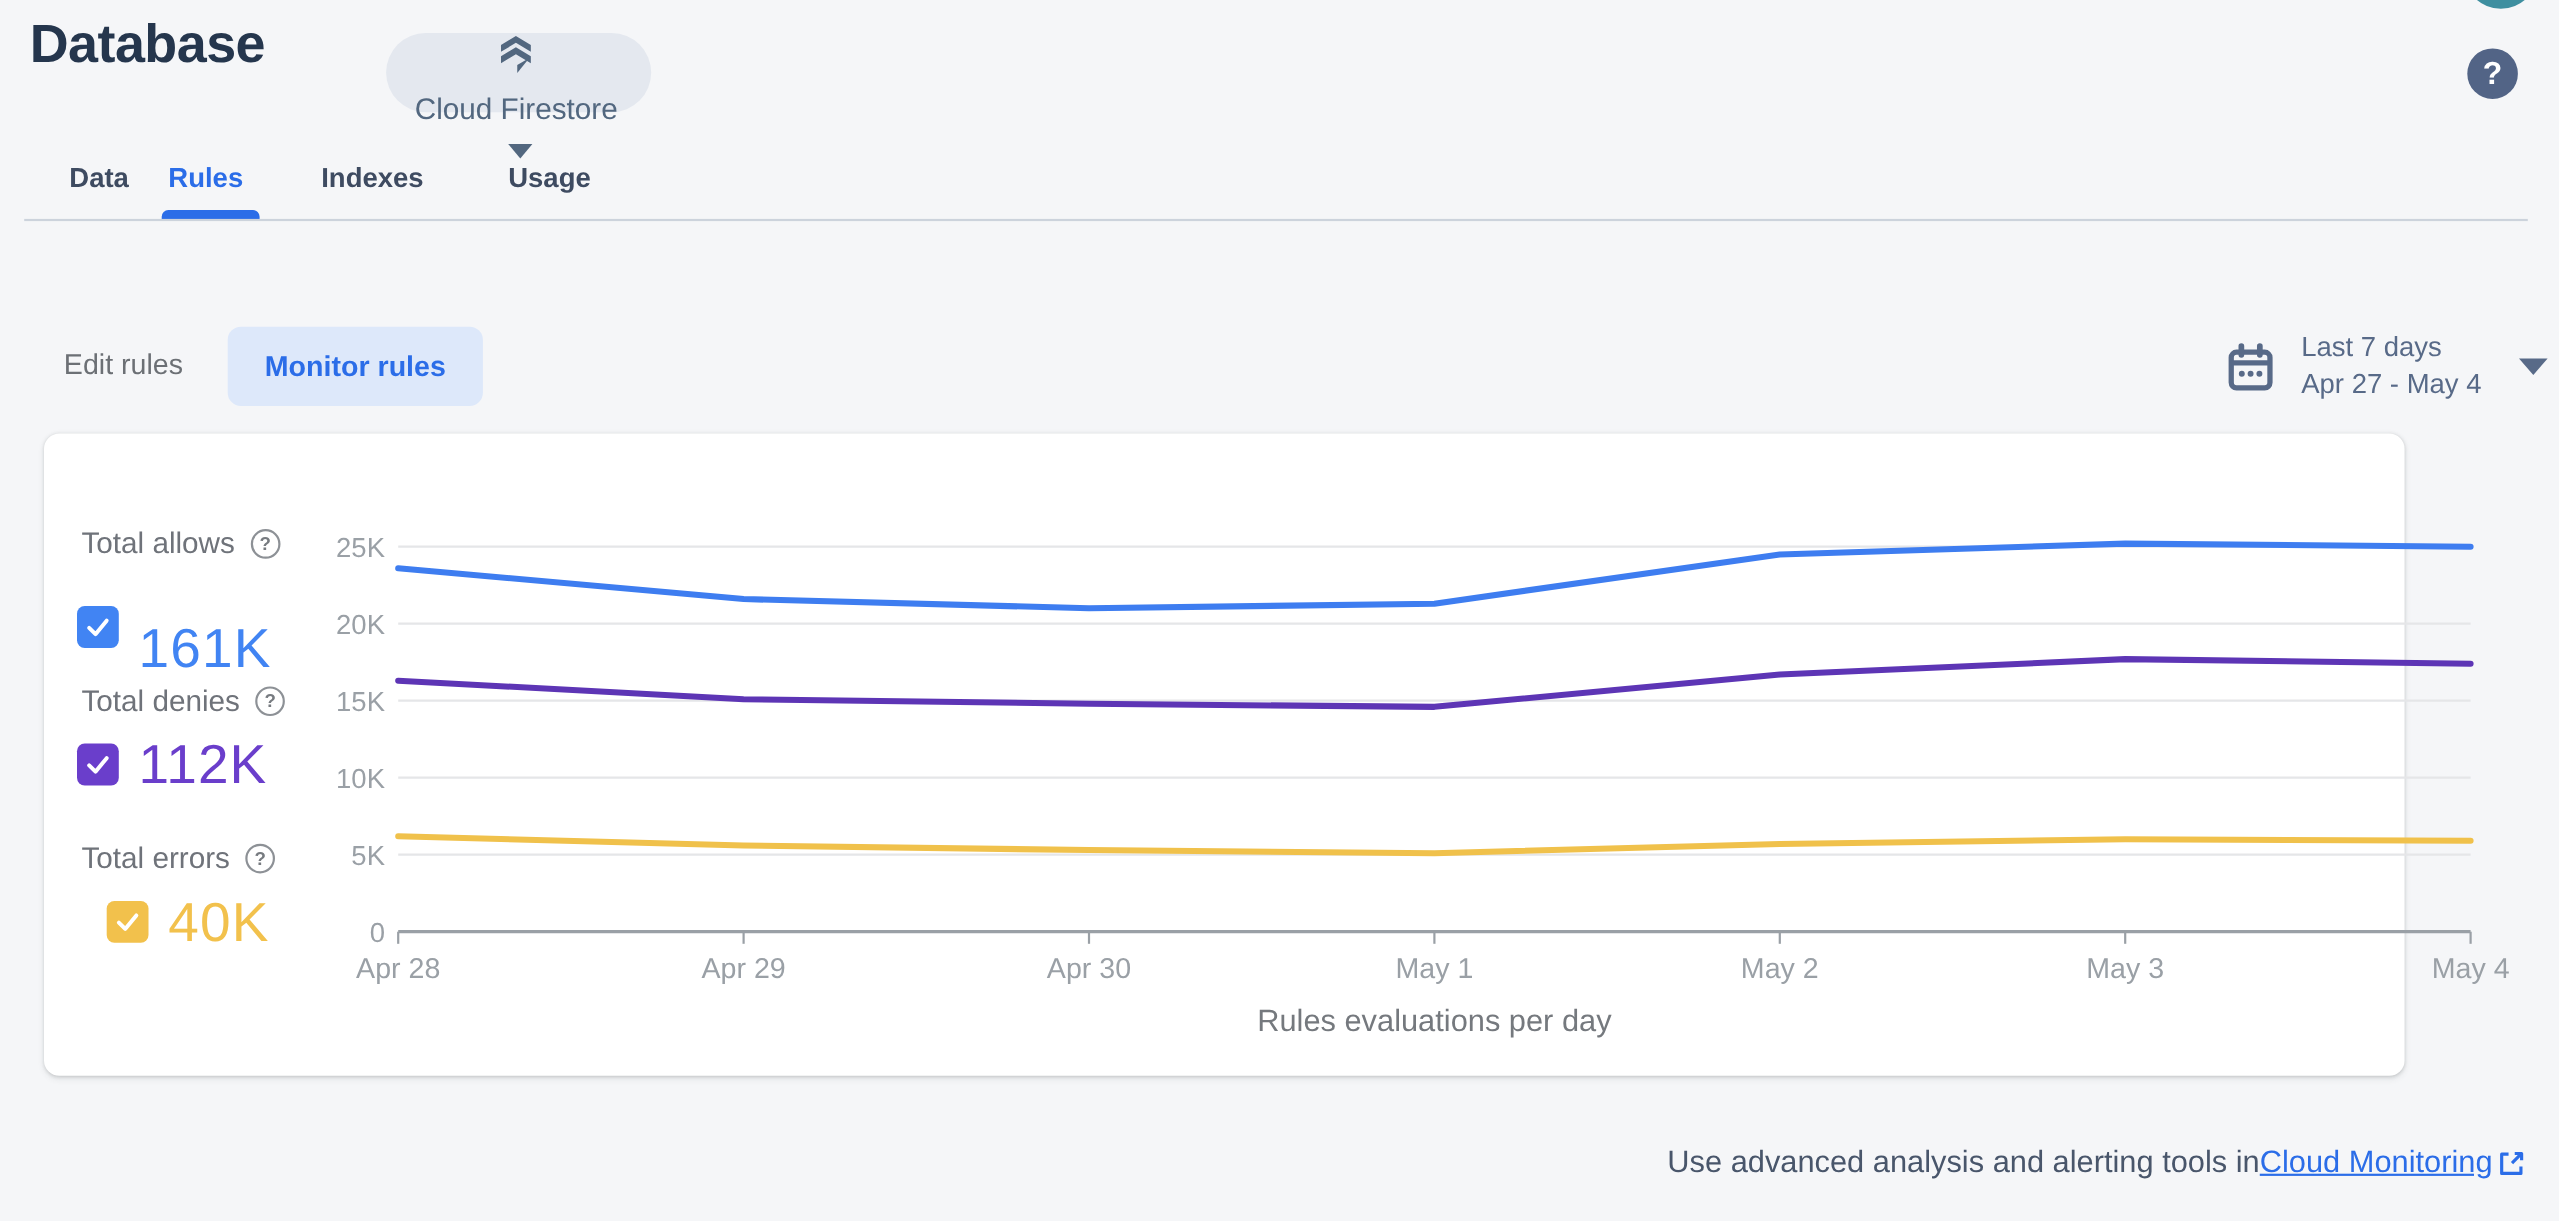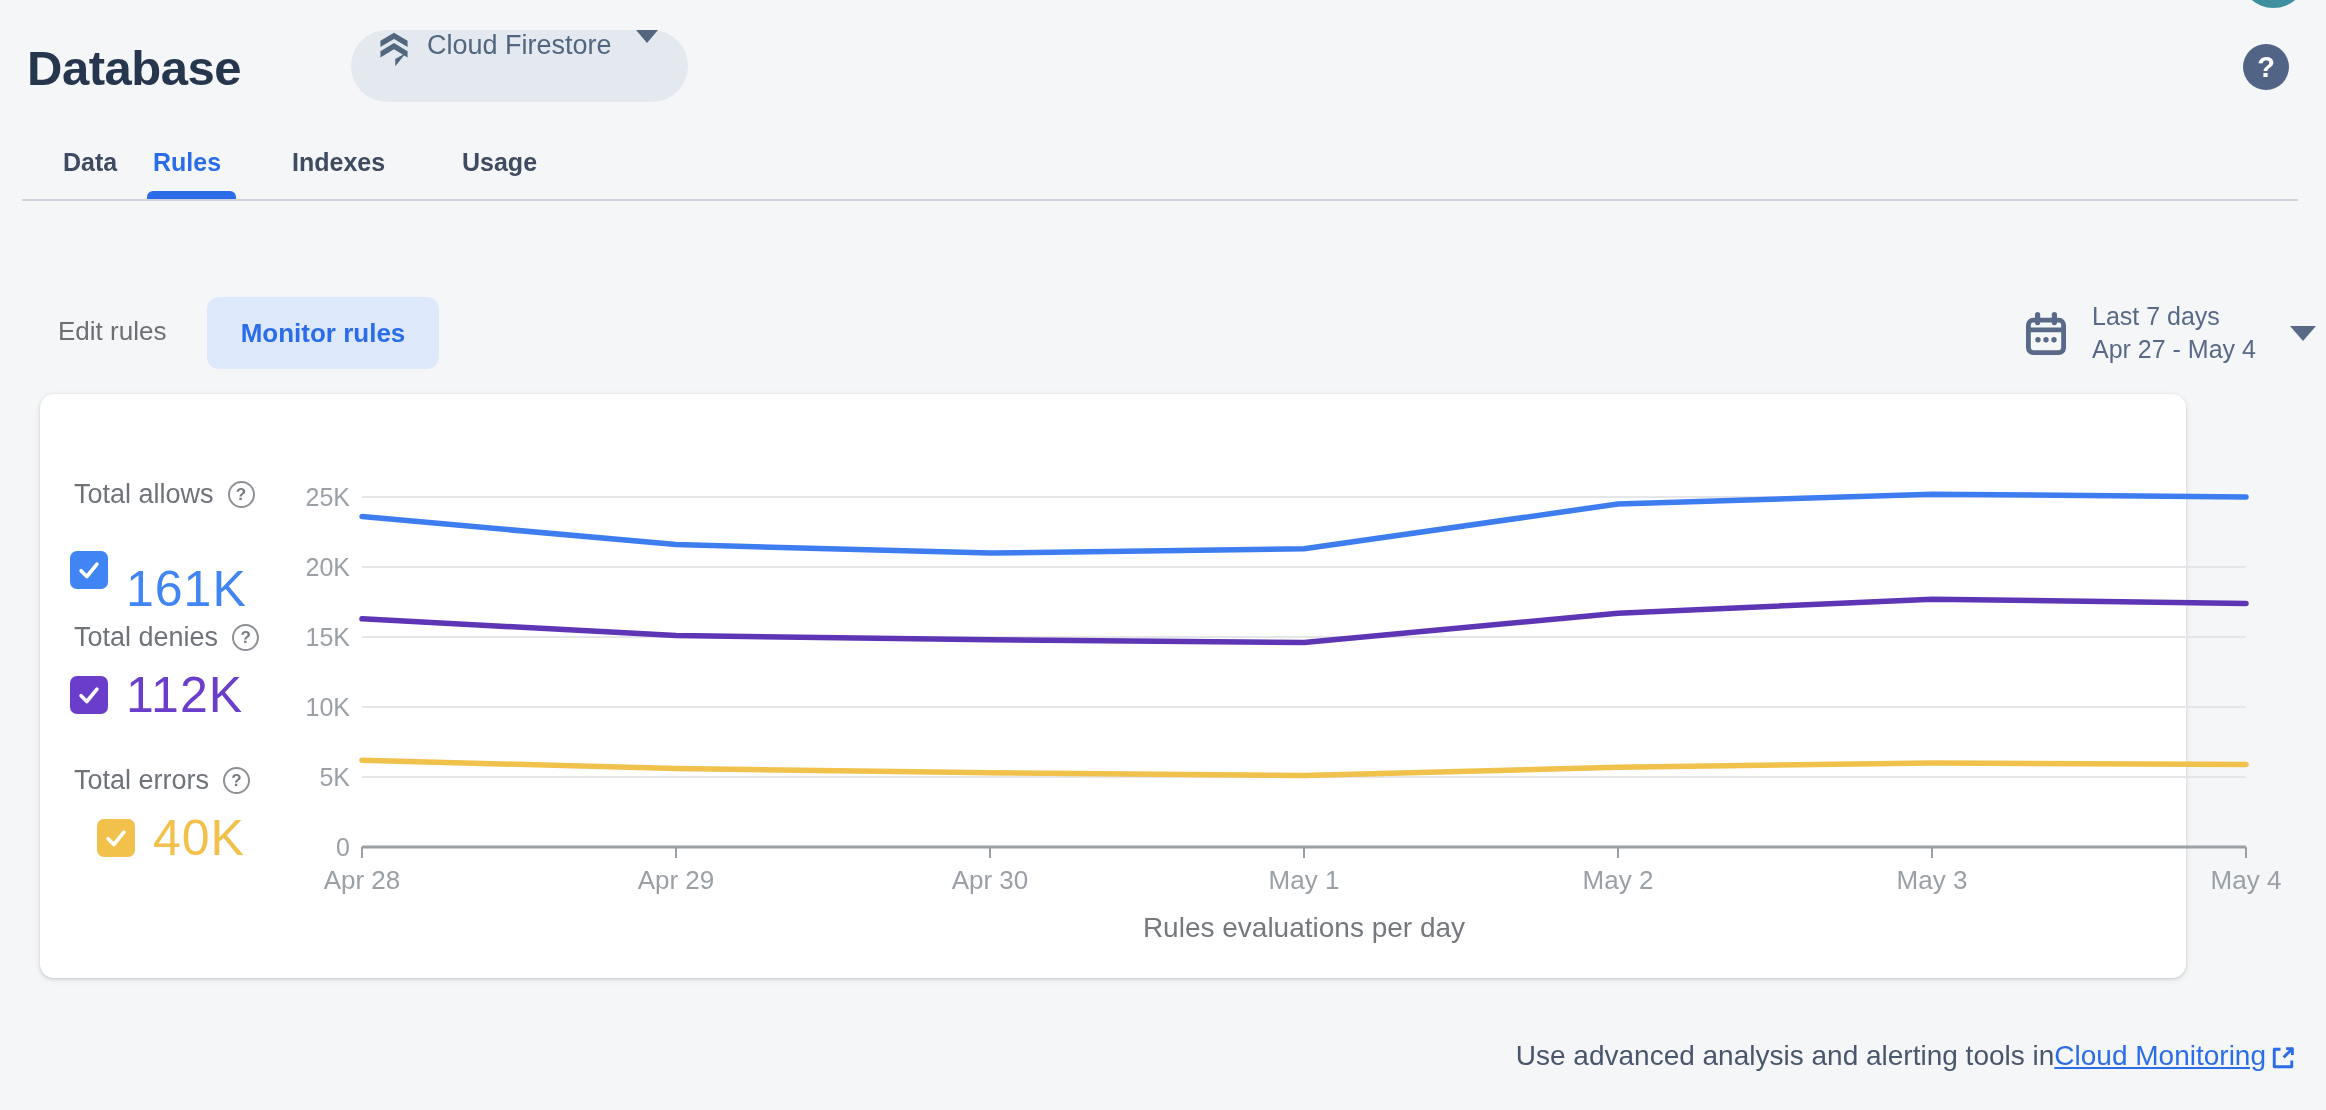--- a/index.html
+++ b/index.html
@@ -6,24 +6,24 @@
   html,body { width:2326px; height:1110px; }
   body {
     font-family:"Liberation Sans","DejaVu Sans",sans-serif;
     background:#f5f6f8; position:relative; overflow:hidden;
     -webkit-font-smoothing:antialiased;
   }
   .abs { position:absolute; }
 
   
   .avatar { left:2240px; top:-59px; width:67px; height:67px; border-radius:50%; background:#3e8fa0; }
-  .page-title { left:27px; top:12px; font-size:49px; font-weight:700; color:#25364d; letter-spacing:-0.5px;margin-top:28px; }
+  .page-title { left:27px; top:12px; font-size:49px; font-weight:700; color:#25364d; letter-spacing:-0.5px; }
   .db-pill {
     left:351px; top:30px; height:72px; border-radius:36px; background:#e4e8ef;
-    display:flex; align-items:flex-start; padding:0 30px 0 26px; gap:16px; cursor:pointer;
+    display:flex; align-items:center; padding:0 30px 0 26px; gap:16px; cursor:pointer;flex-direction:column;
   }
   .db-pill .label { font-size:27px; font-weight:500; color:#52677f; }
   .caret { width:0; height:0; border-left:11px solid transparent; border-right:11px solid transparent; border-top:13px solid #52677f; margin-left:8px; }
   .help-btn {
     left:2243px; top:44px; width:46px; height:46px; border-radius:50%; background:#526486;
     color:#fff; display:flex; align-items:center; justify-content:center;
     font-size:29px; font-weight:700; cursor:pointer;
   }
 
   

